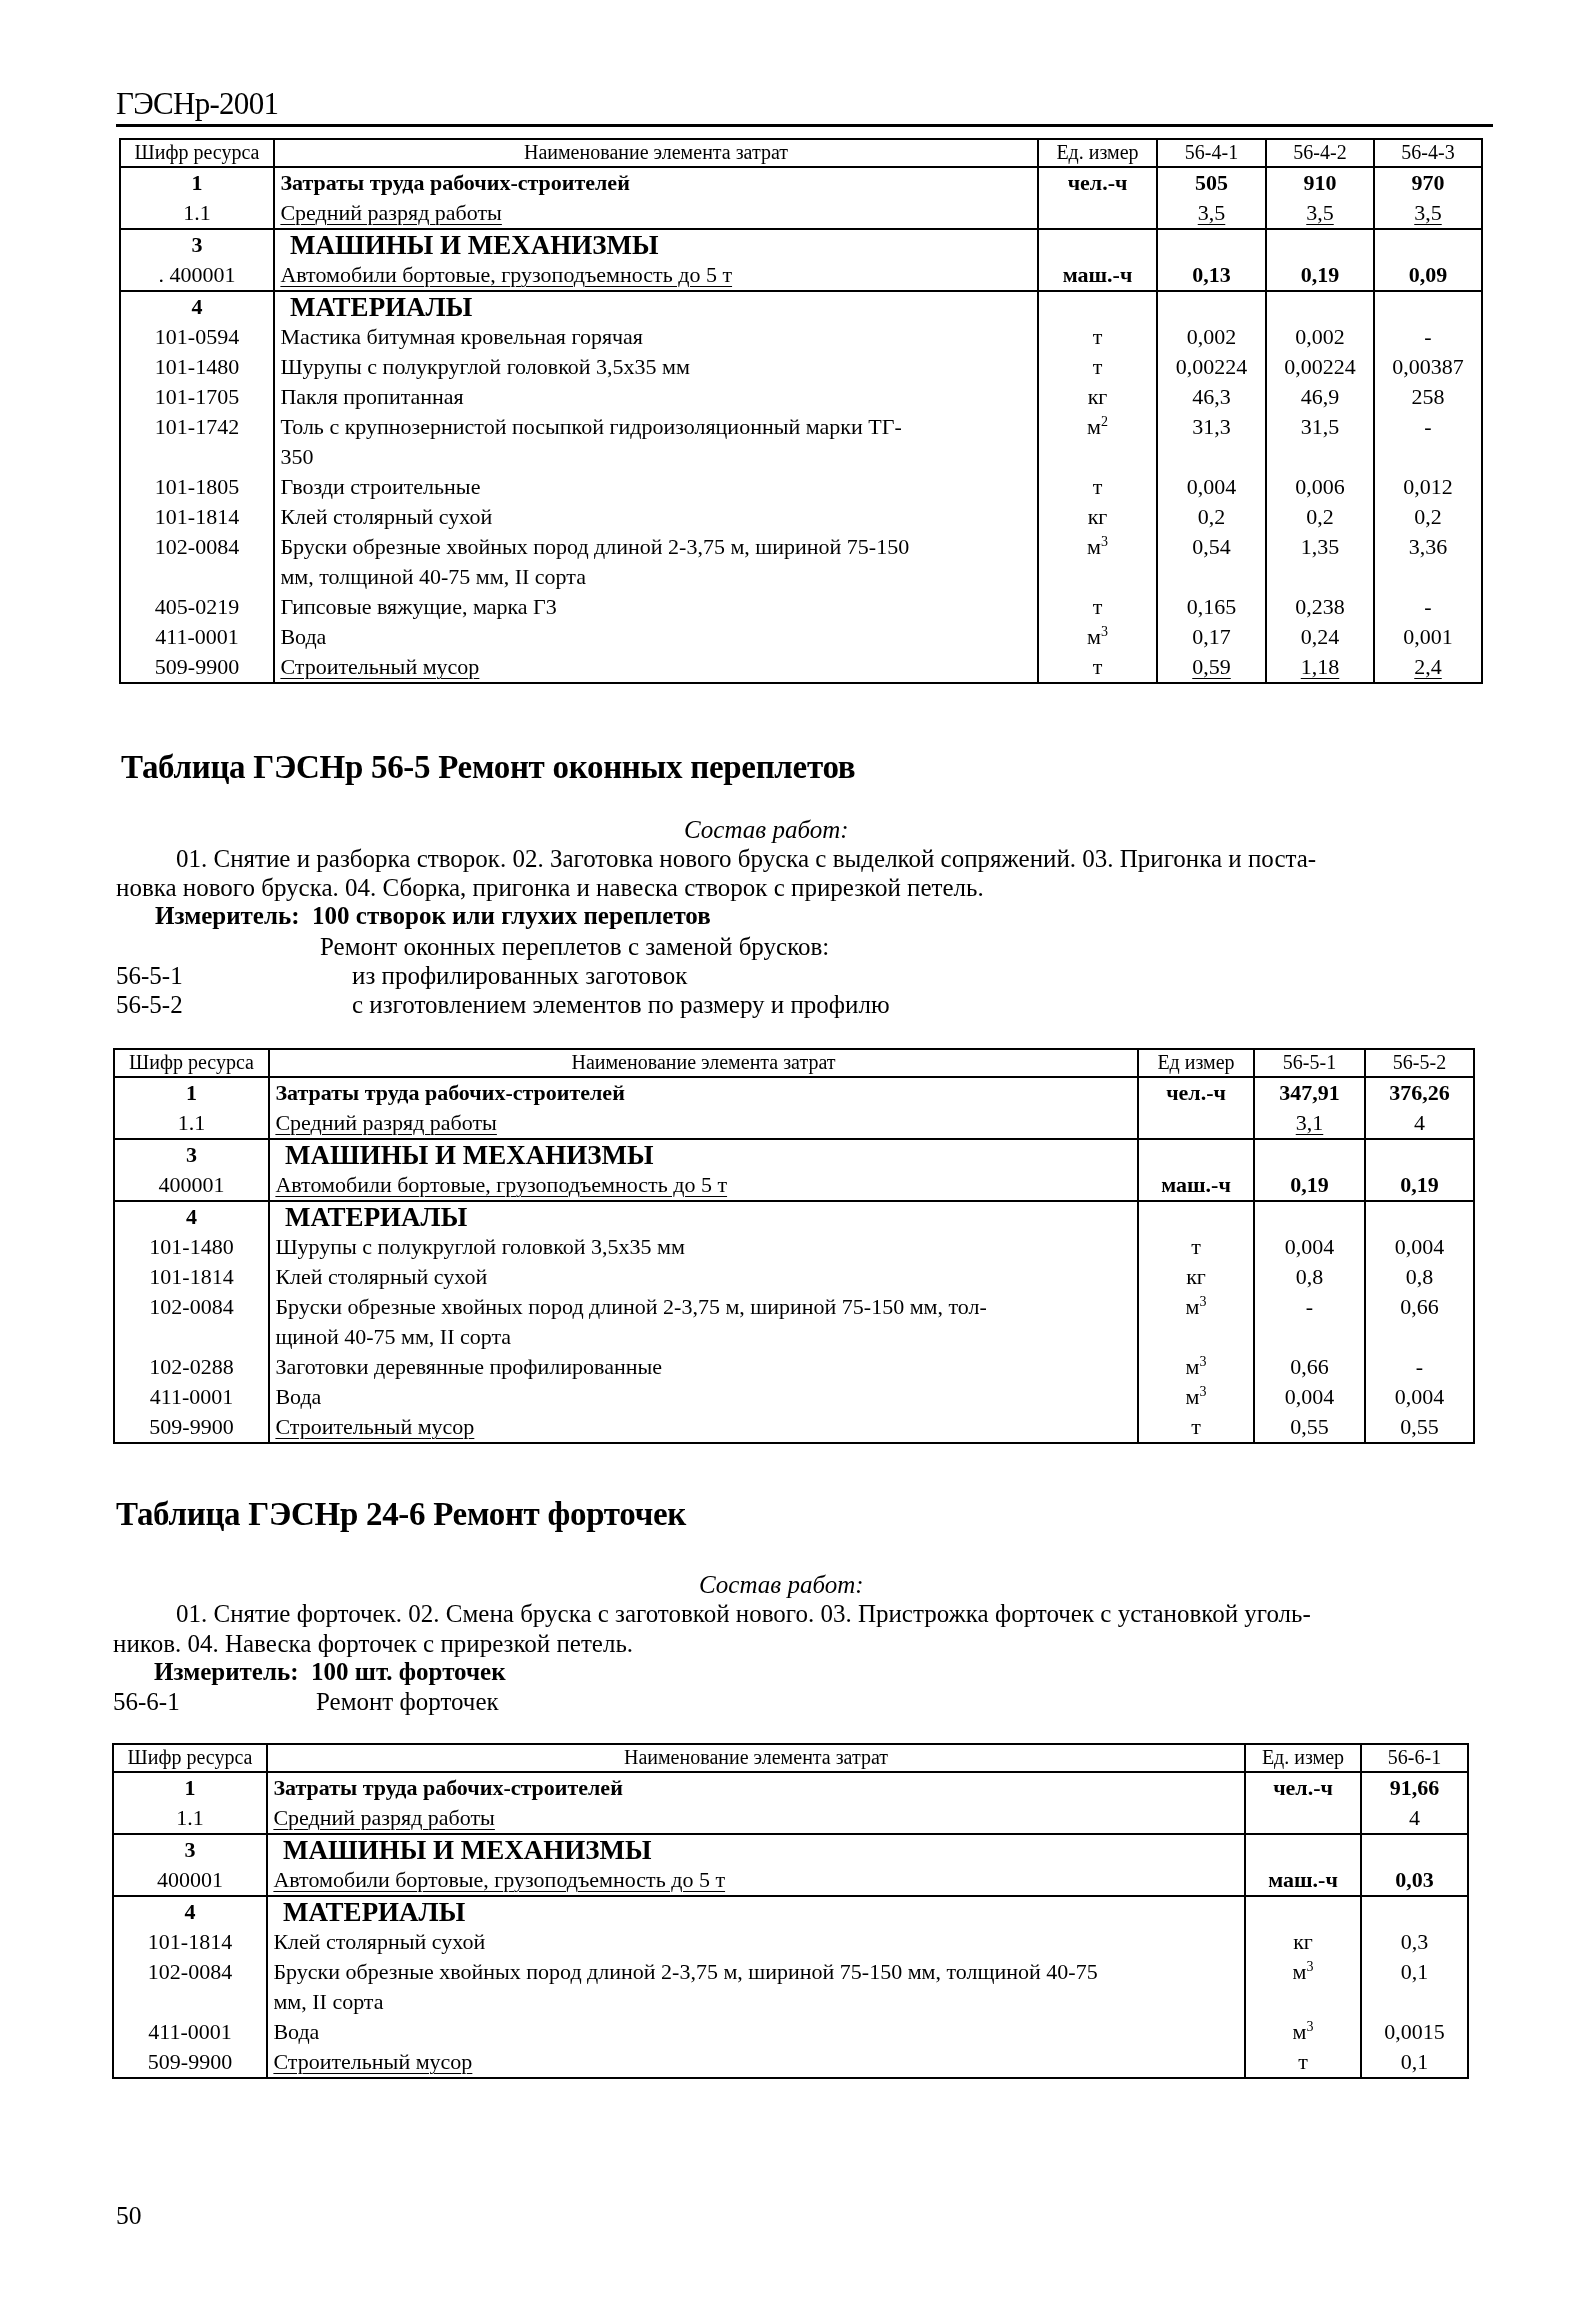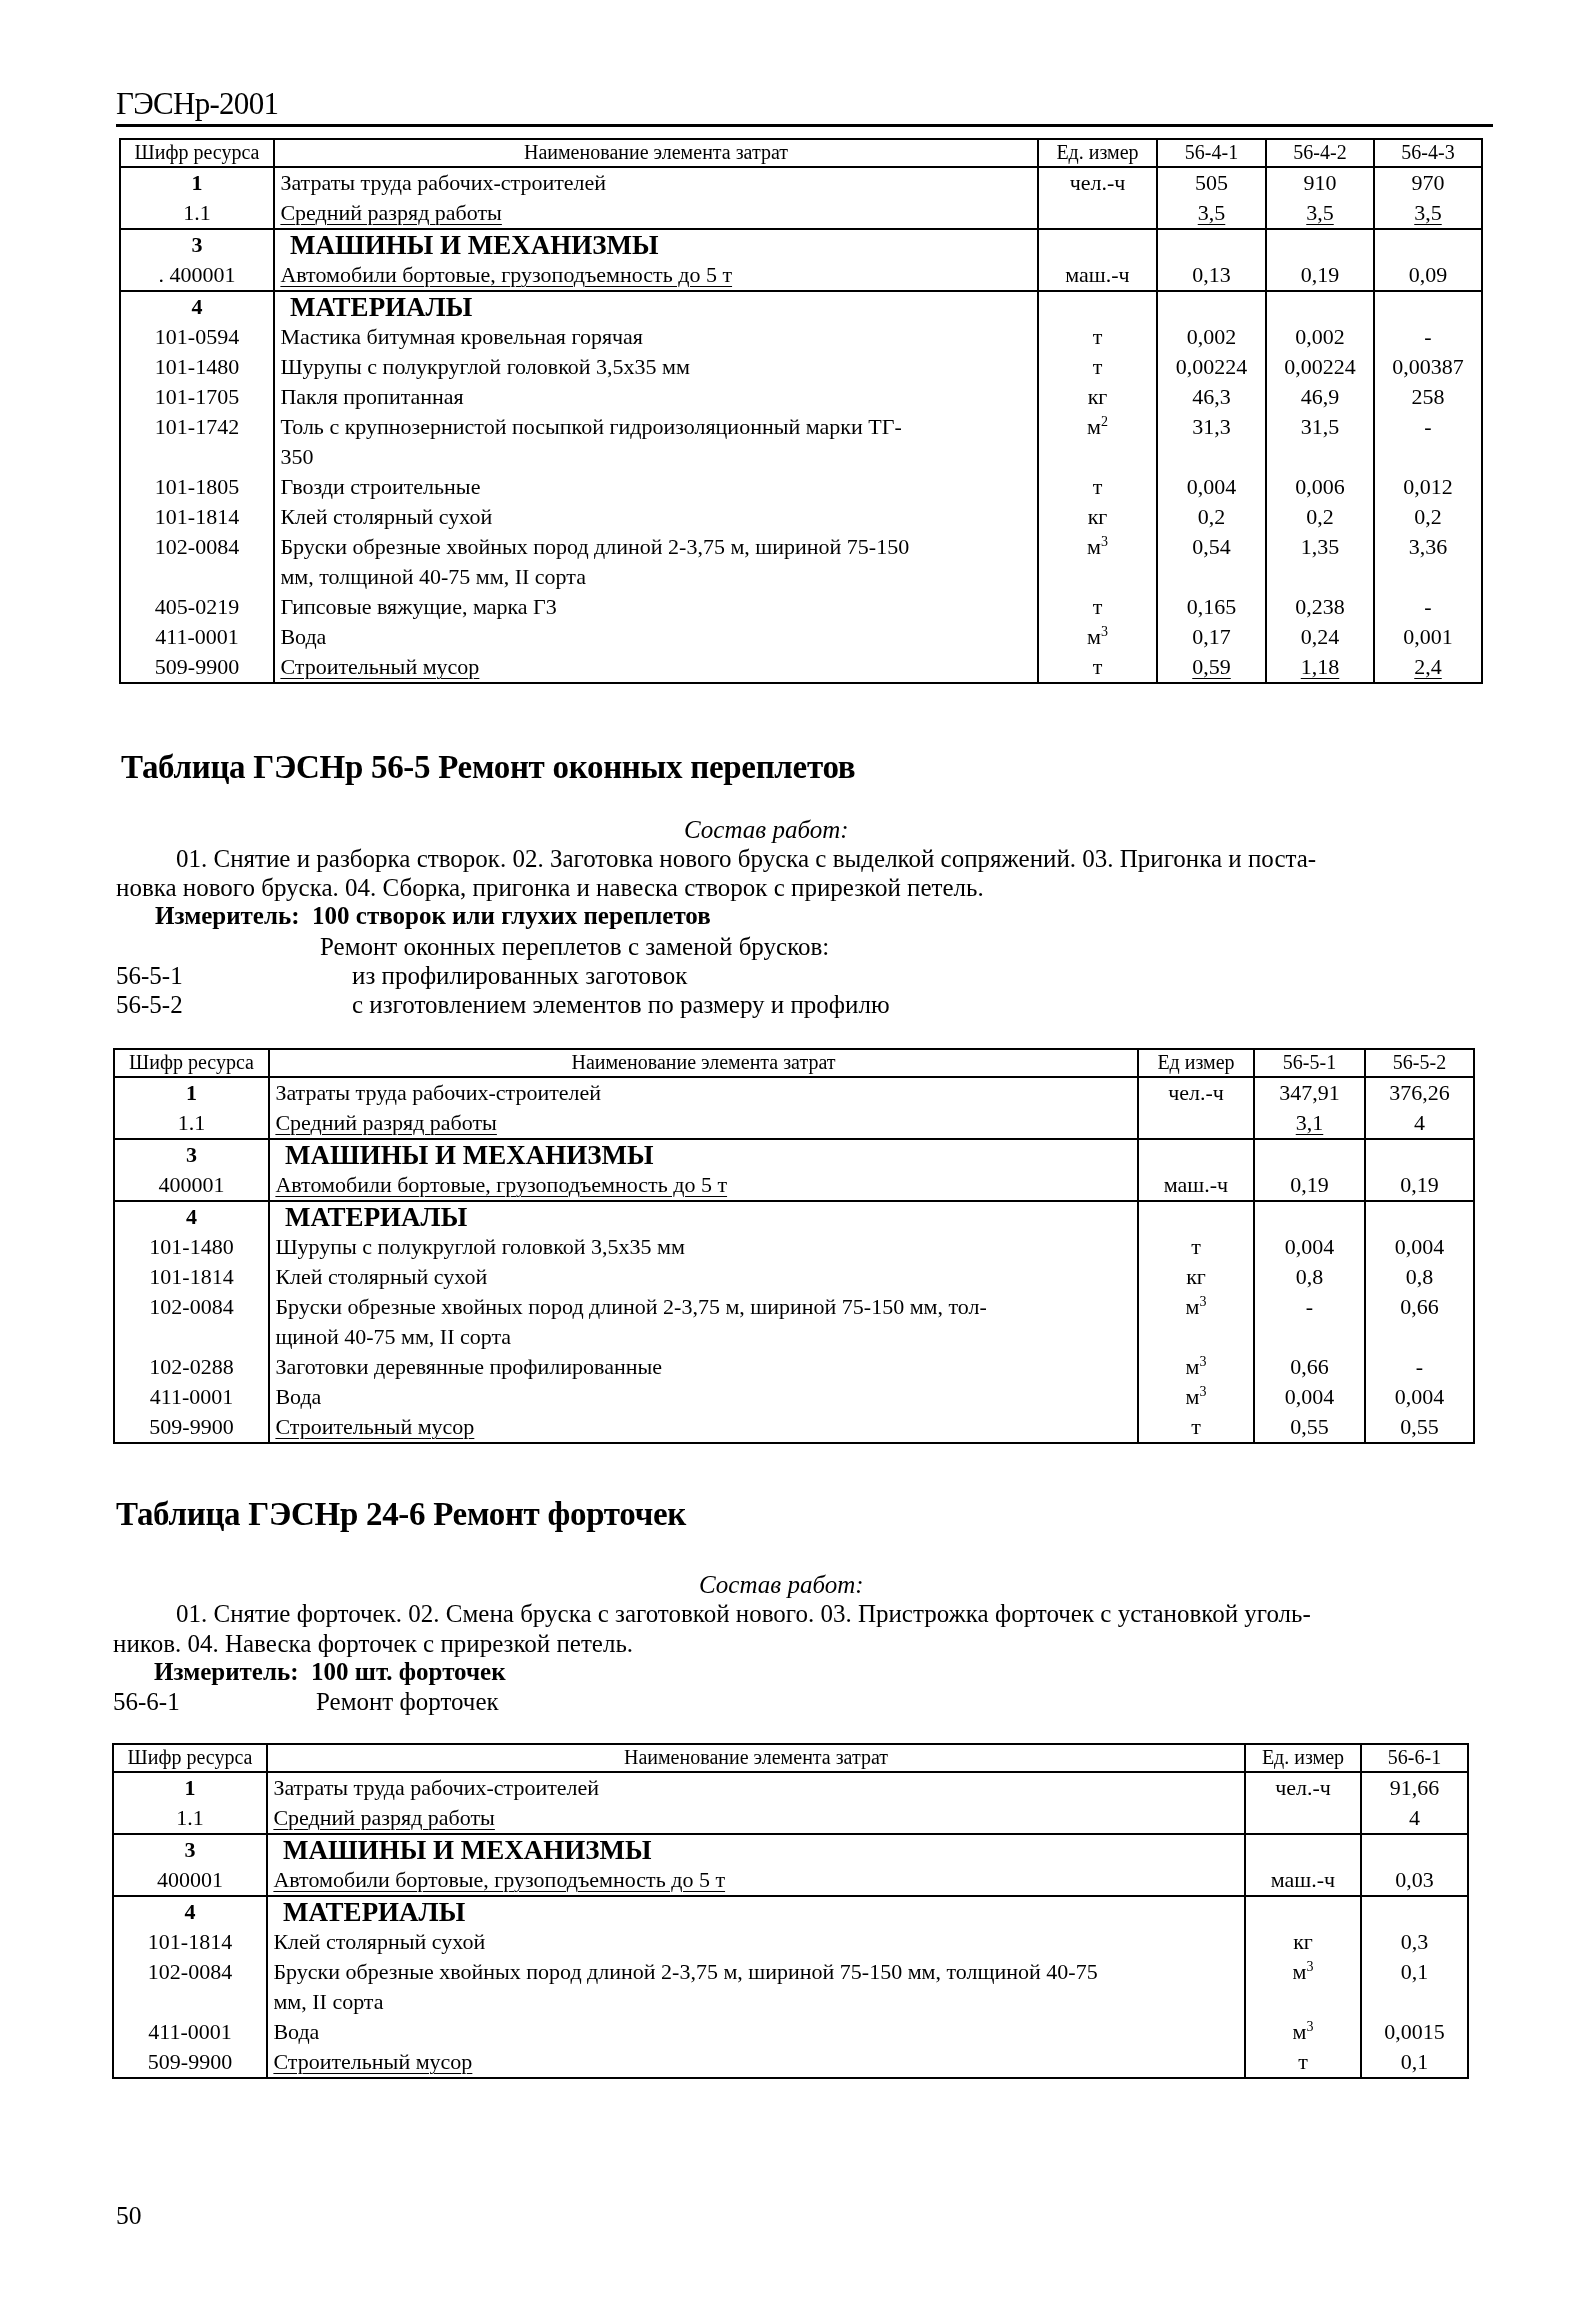--- a/index.html
+++ b/index.html
@@ -13,21 +13,21 @@
   .italic { font-style:italic; }
   .bold { font-weight:bold; }
 
   table.norm { position:absolute; border-collapse:collapse; table-layout:fixed;
                font-size:22px; line-height:30px; border:2.7px solid #000; }
   table.norm th { font-weight:normal; font-size:20px; height:25.6px; line-height:25.6px;
                   border:2px solid #000; padding:0 0; text-align:center; }
   table.norm td { padding:0 5.4px; vertical-align:top; border-left:2px solid #000; border-right:2px solid #000; }
   table.norm td.code { text-align:center; padding:0 2.7px; }
   table.norm td.unit, table.norm td.val { text-align:center; padding:0 2.7px; }
-  table.norm tr.grp-start td { border-top:2px solid #000; }
+  table.norm tr.grp-start td { border-top:2px solid #000;font-weight:bold; }
   table.norm tr.grp-head td.code { font-weight:bold; }
   table.norm tr.grp-head td.name.sectionhead { font-weight:bold; font-size:27px; padding-left:15px; }
   table.norm td.valbottom, table.norm td.unitbottom { vertical-align:bottom; }
   table.norm .underlined { text-decoration:underline; text-decoration-thickness:0.7px; text-underline-offset:4px; }
   sup { font-size:14px; line-height:0; }
   .page-number { left:116px; top:2201px; font-size:25.6px; }
 </style>
 </head>
 <body>
 

